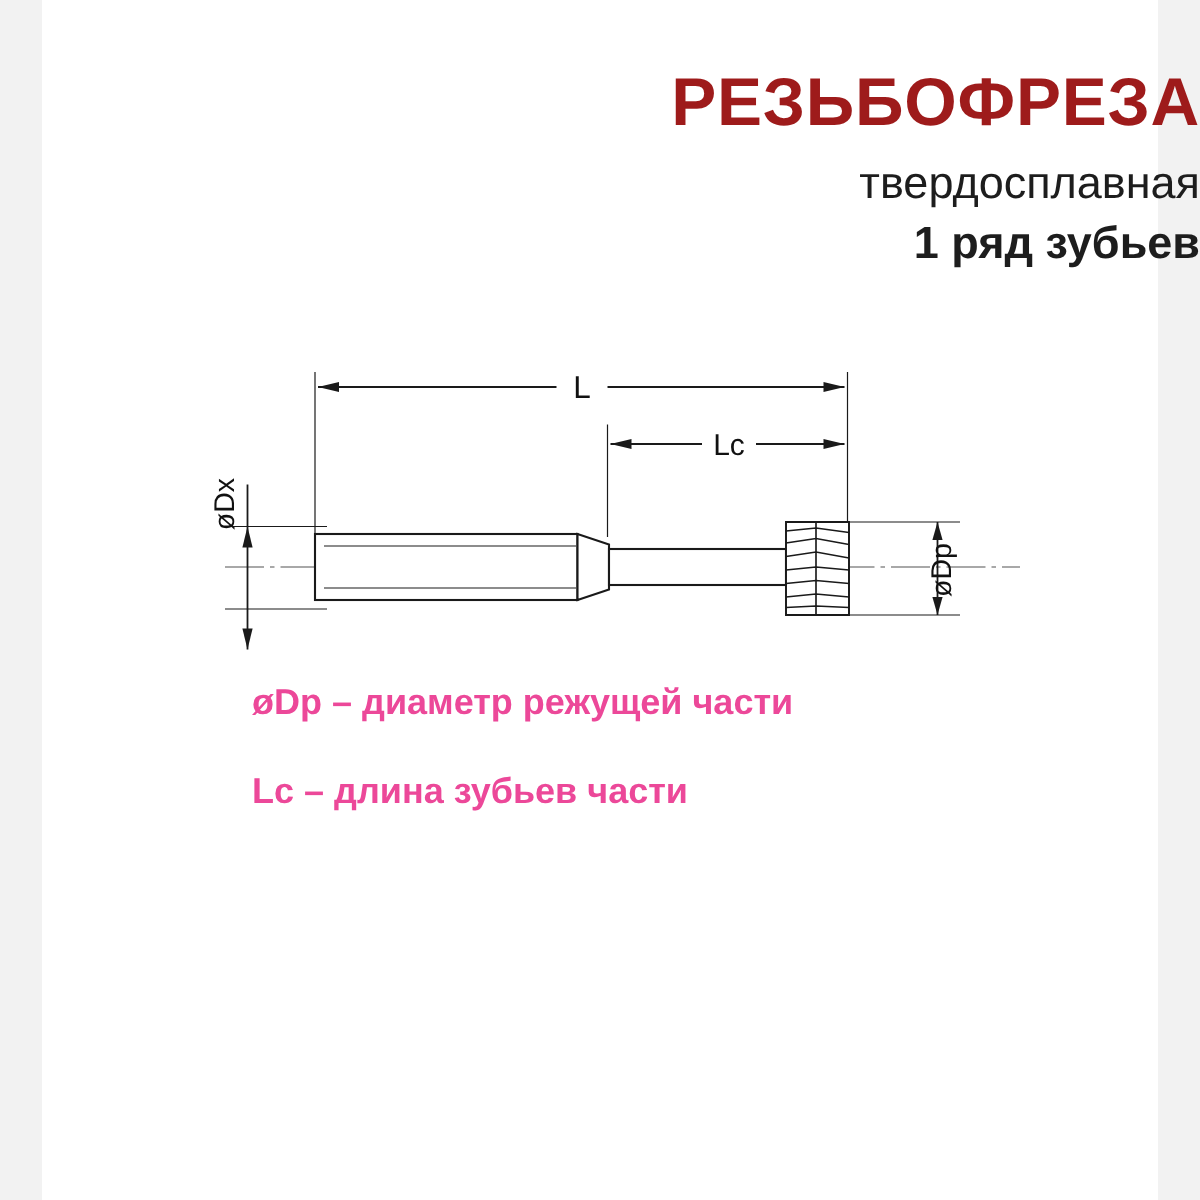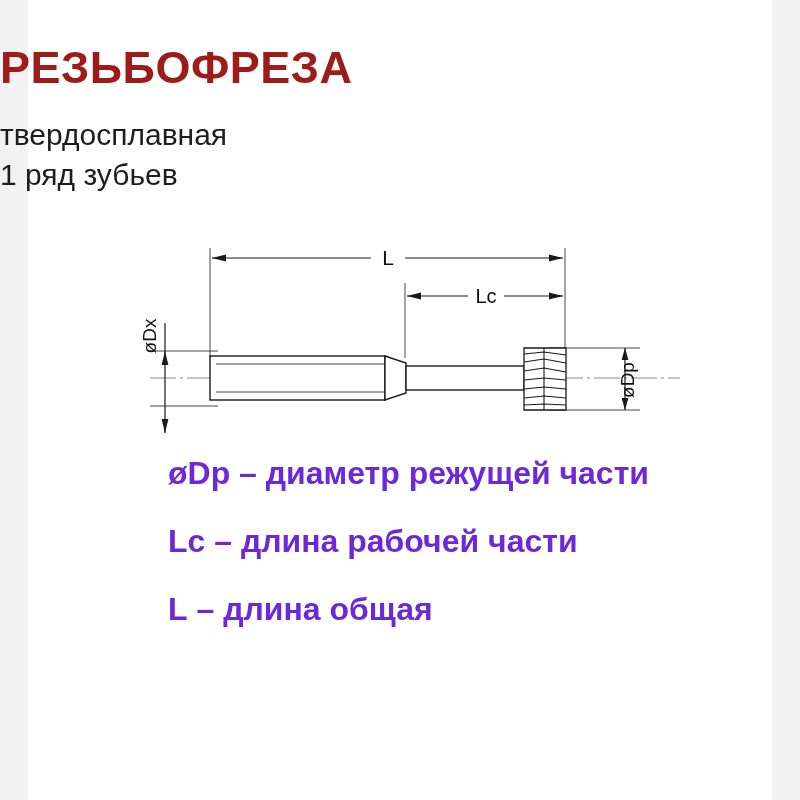--- a/index.html
+++ b/index.html
@@ -28,57 +28,57 @@
     background: #f2f2f2;
   }
   .edge-band.left  { left: 0; }
   .edge-band.right { right: 0; }
 
   .title-block {
     position: absolute;
     top: 44px;
     left: 0;
     width: 800px;
-    text-align: left;
+    text-align: right;
   }
   .title-main {
     font-size: 45px;
     font-weight: bold;
     letter-spacing: 0.5px;
     color: #9e1b1b;
     line-height: 1.05;
     font-family: "Liberation Sans", sans-serif;
   }
   .title-sub {
     font-size: 30px;
     font-weight: normal;
     color: #1d1d1d;
     line-height: 1.32;
-    margin-top: 24px;
+    margin-top: 12px;
   }
   .title-sub .row { display: block; }
-  .title-sub .row.bold { font-weight: normal; }
+  .title-sub .row.bold { font-weight: bold; }
 
   .drawing {
     position: absolute;
     top: 228px;
     left: 120px;
     width: 580px;
     height: 230px;
   }
 
   .legend {
     position: absolute;
     top: 455px;
     left: 168px;
     width: 600px;
   }
   .legend-row {
-    font-size: 32px;
-    color: #6d28d9;
+    font-size: 24px;
+    color: #ec4899;
     margin-bottom: 31px;
     white-space: nowrap;
   }
   .legend-row .sym {
     font-weight: bold;
   }
   .legend-row .txt {
     font-weight: bold;
   }
 </style>
@@ -183,22 +183,17 @@
 
   <div class="legend">
     <div class="legend-row">
       <span class="sym">øDp</span>
       <span class="txt">–</span>
       <span class="txt">диаметр режущей части</span>
     </div>
     <div class="legend-row">
       <span class="sym">Lc</span>
       <span class="txt">–</span>
-      <span class="txt">длина рабочей части</span>
-    </div>
-    <div class="legend-row">
-      <span class="sym">L</span>
-      <span class="txt">–</span>
-      <span class="txt">длина общая</span>
+      <span class="txt">длина зубьев части</span>
     </div>
   </div>
 
 </div>
 
 </body></html>

